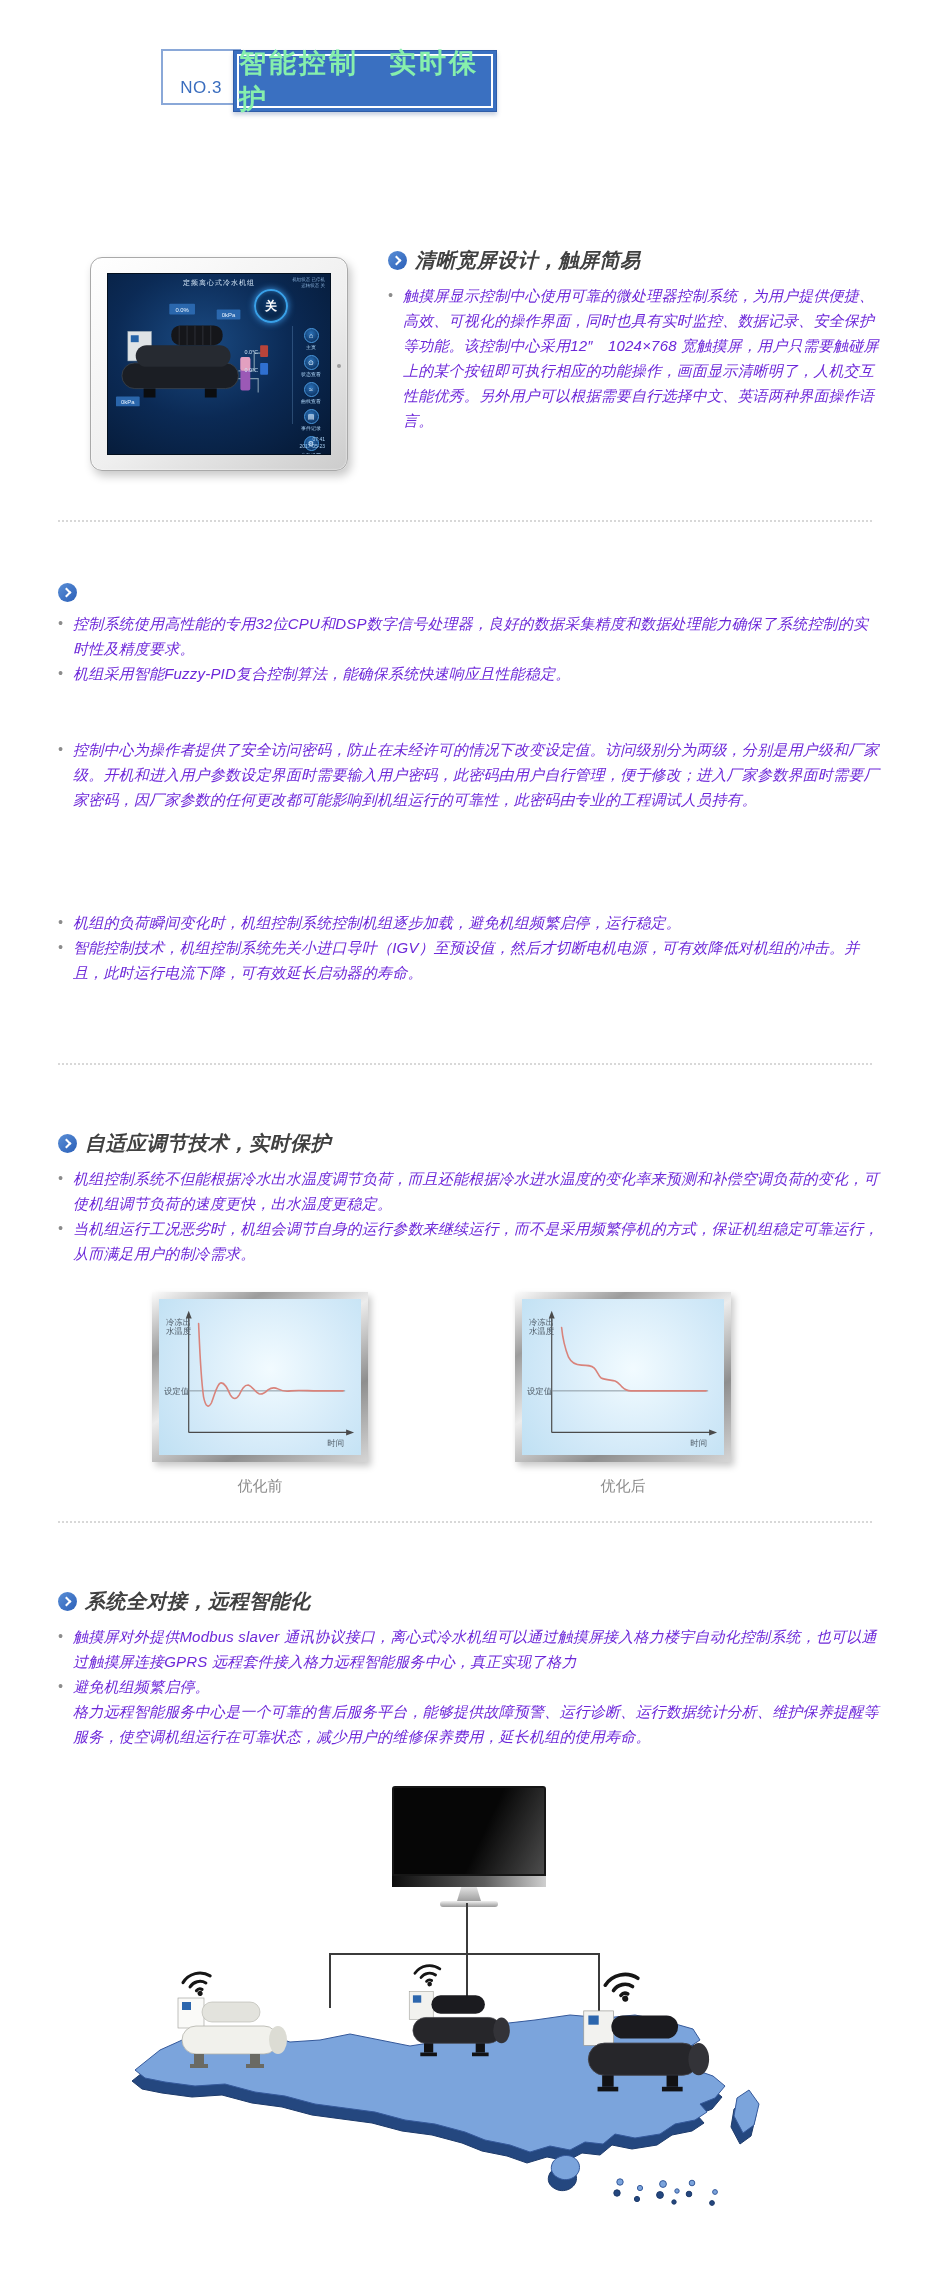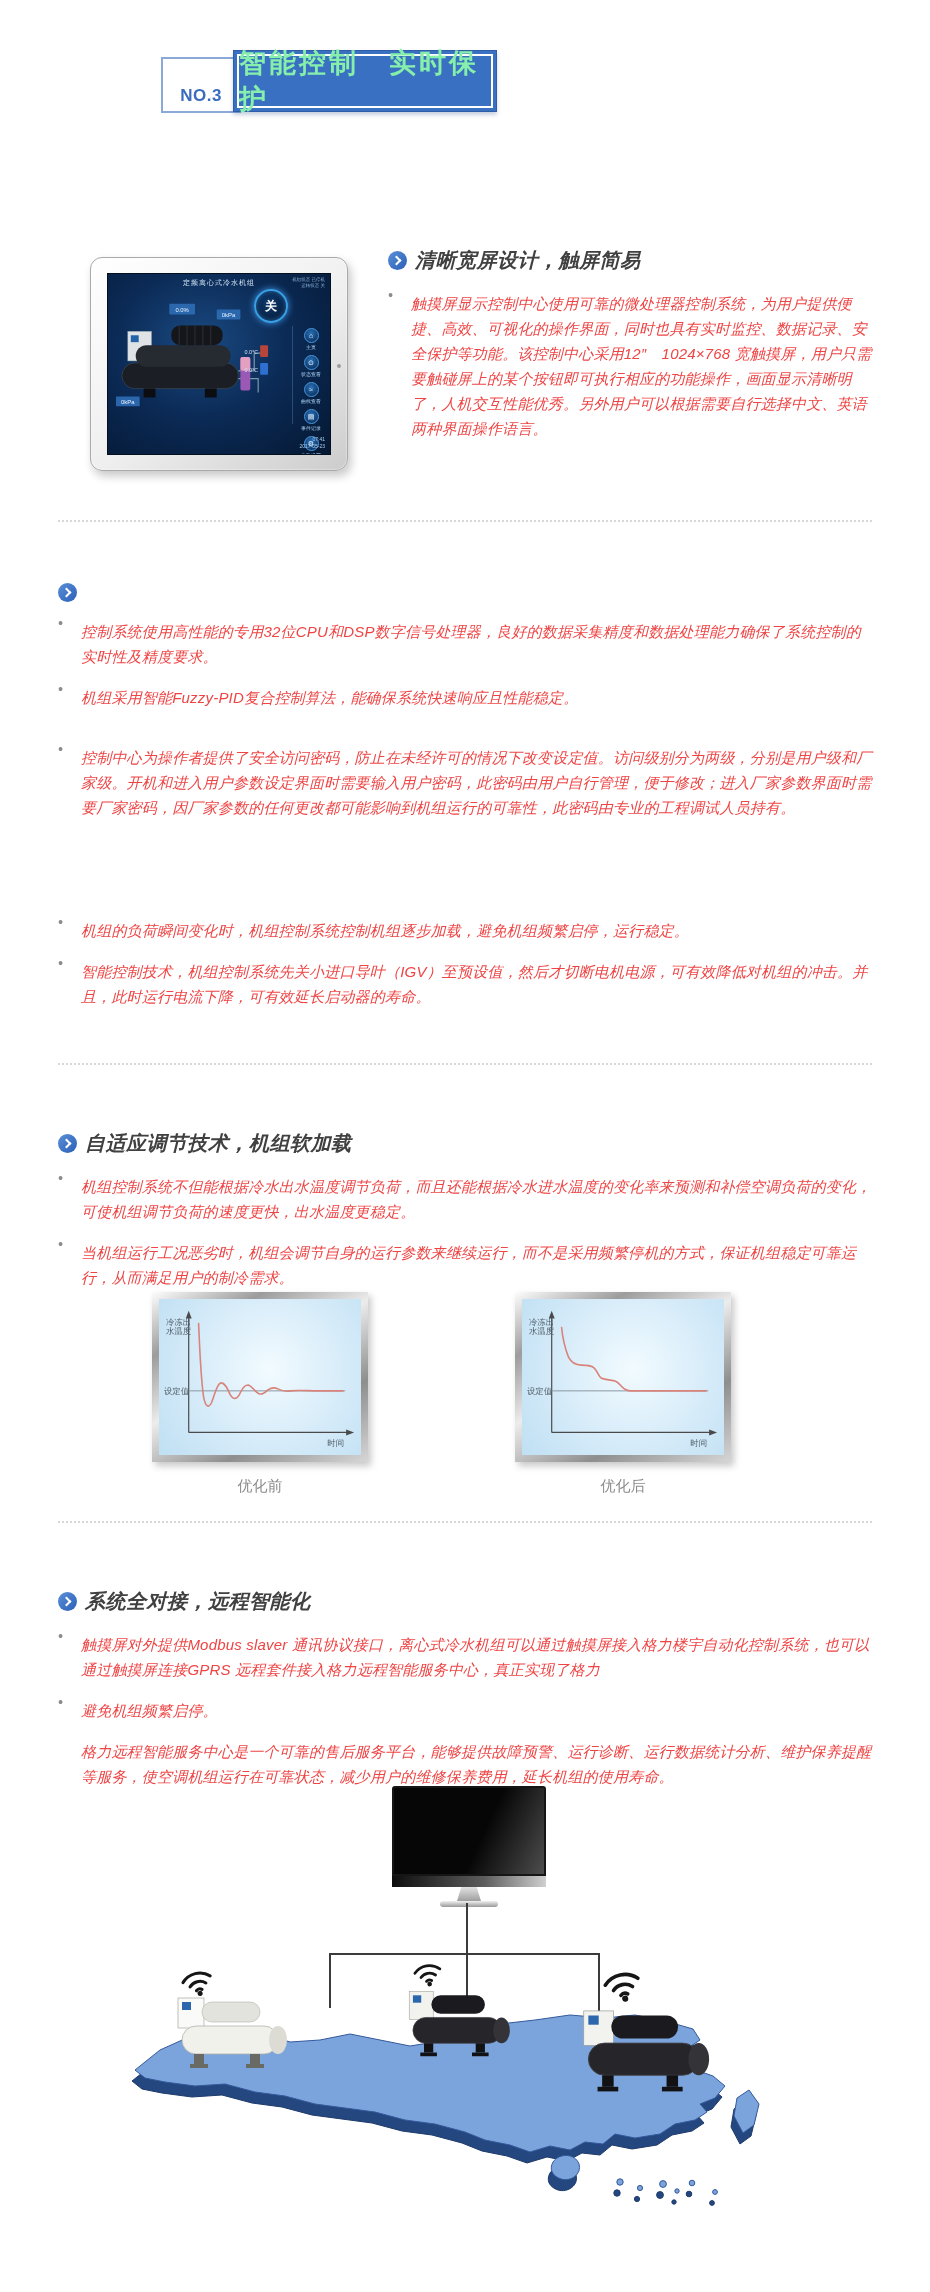--- a/index.html
+++ b/index.html
@@ -1,40 +1,40 @@
 <!DOCTYPE html>
 <html><head>
 <meta charset="utf-8">
 <style>
   html,body{margin:0;padding:0;background:#fff;}
   .page{position:relative;width:930px;height:2292px;margin:0 auto;background:#fff;overflow:hidden;
         font-family:"Liberation Sans","DejaVu Sans",sans-serif;}
 
   
-  .badge{position:absolute;left:161px;top:57px;width:80px;height:56px;border:2px solid #8aa8d8;
+  .badge{position:absolute;left:161px;top:49px;width:80px;height:56px;border:2px solid #8aa8d8;
          display:flex;align-items:flex-end;justify-content:center;padding-bottom:5px;box-sizing:border-box;
-         color:#3a6dbe;font-weight:bold;font-size:17px;letter-spacing:.5px;}
+         color:#3a6dbe;font-weight:normal;font-size:17px;letter-spacing:.5px;}
   .titlebox{position:absolute;left:233px;top:50px;width:264px;height:62px;background:#3a70c1;
             border:1px solid #2f5da8;box-sizing:border-box;box-shadow:0 3px 4px rgba(40,70,130,.25);}
   .titlebox-inner{position:absolute;inset:3px;border:2px solid #fff;display:flex;align-items:center;justify-content:center;}
   .titlebox h1{margin:0;color:#86efac;font-size:27px;font-weight:bold;letter-spacing:3px;}
 
   
   .sec{position:absolute;left:58px;width:822px;font-style:italic;}
   .sec-right{left:388px;width:492px;}
   .h-row{display:flex;align-items:center;gap:8px;}
   .chev{width:19px;height:19px;border-radius:50%;flex:none;position:relative;
         background:linear-gradient(135deg,#5b8fd6,#2a5fb8);}
   .chev::after{content:'';position:absolute;left:5px;top:6px;width:5px;height:5px;
         border-top:2.4px solid #fff;border-right:2.4px solid #fff;transform:rotate(45deg);}
   .h-row h2{margin:0;font-size:20px;color:#404040;font-weight:bold;letter-spacing:.5px;}
   .blist{margin-top:9px;}
   .b{display:flex;align-items:flex-start;}
   .b .dot{flex:none;width:15px;color:#8b8b8b;font-size:14px;line-height:25px;}
-  .b p,.note p{margin:8px;font-size:15px;line-height:25px;color:#ef4444;letter-spacing:.2px;}
+  .b p,.note p{margin:0;font-size:15px;line-height:25px;color:#6d28d9;letter-spacing:.2px;}
   .note{padding-left:15px;}
 
   .sep{position:absolute;left:58px;width:814px;border-top:2px dotted #d8d8d8;}
 
   
   .tablet{position:absolute;left:90px;top:257px;width:256px;height:212px;border-radius:12px;
           background:linear-gradient(145deg,#ffffff 0%,#efefef 55%,#cccccc 100%);
           border:1px solid #a9a9a9;box-shadow:3px 5px 10px rgba(0,0,0,.22), inset 0 0 2px #fff;}
   .tablet::after{content:'';position:absolute;right:6px;top:50%;width:4px;height:4px;border-radius:50%;
           background:#9c9c9c;}
@@ -249,21 +249,21 @@
         <p>智能控制技术，机组控制系统先关小进口导叶（IGV）至预设值，然后才切断电机电源，可有效降低对机组的冲击。并且，此时运行电流下降，可有效延长启动器的寿命。</p>
       </div>
     </div>
   </section>
 
   <div class="sep" style="top:1063px"></div>
 
   <section class="sec" style="top:1130px">
     <div class="h-row">
       <span class="chev"></span>
-      <h2>自适应调节技术，机组软加载</h2>
+      <h2>自适应调节技术，实时保护</h2>
     </div>
     <div class="blist">
       <div class="b">
         <span class="dot">•</span>
         <p>机组控制系统不但能根据冷水出水温度调节负荷，而且还能根据冷水进水温度的变化率来预测和补偿空调负荷的变化，可使机组调节负荷的速度更快，出水温度更稳定。</p>
       </div>
       <div class="b">
         <span class="dot">•</span>
         <p>当机组运行工况恶劣时，机组会调节自身的运行参数来继续运行，而不是采用频繁停机的方式，保证机组稳定可靠运行，从而满足用户的制冷需求。</p>
       </div>

